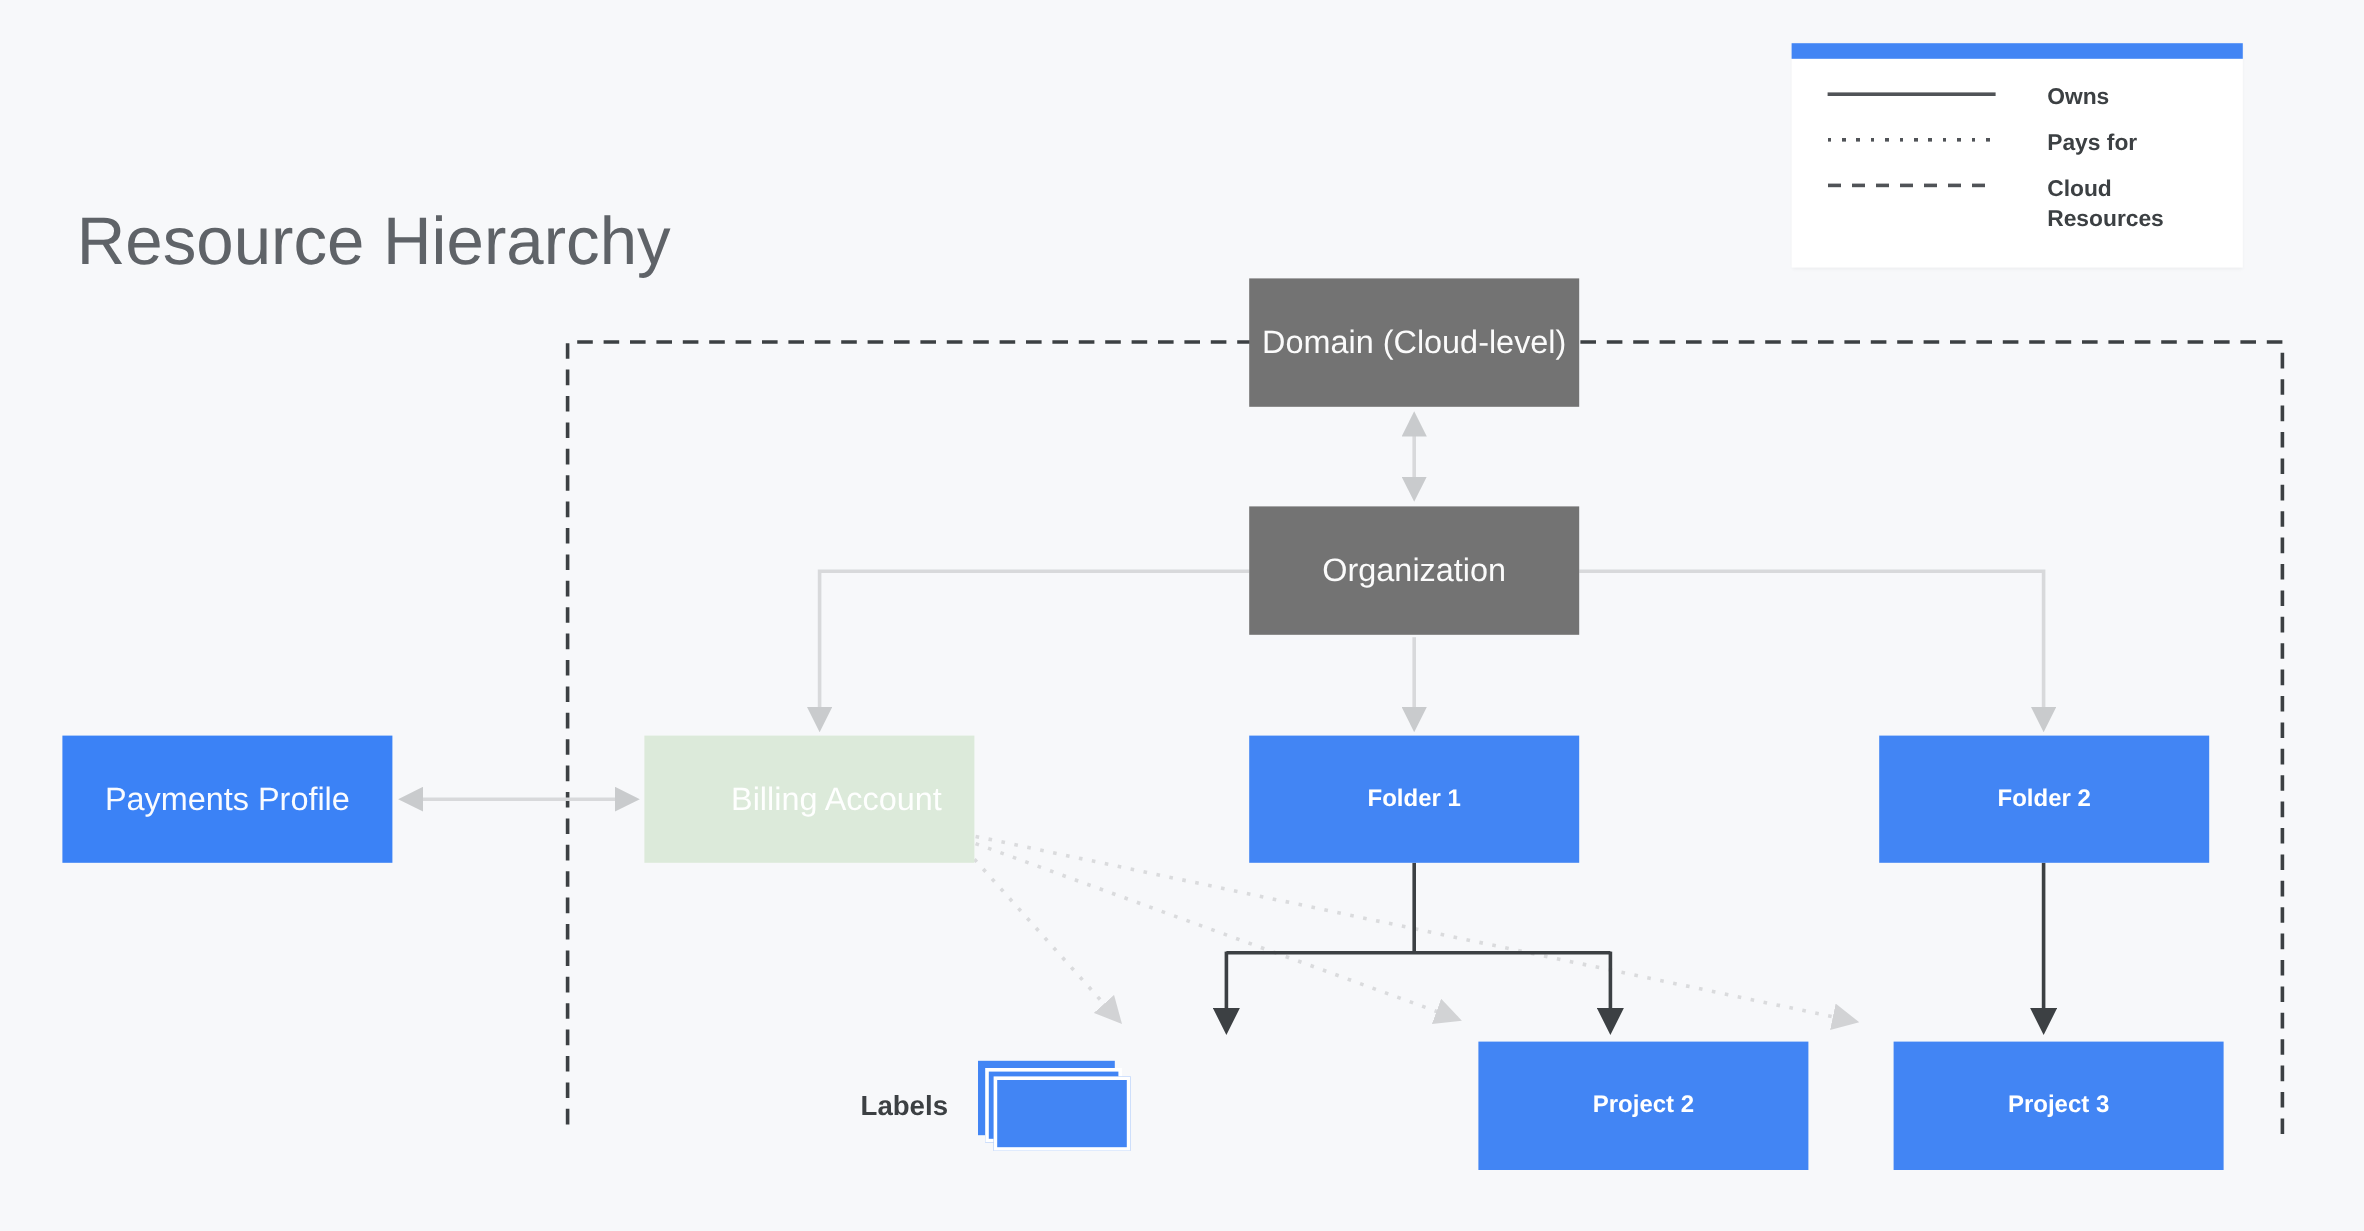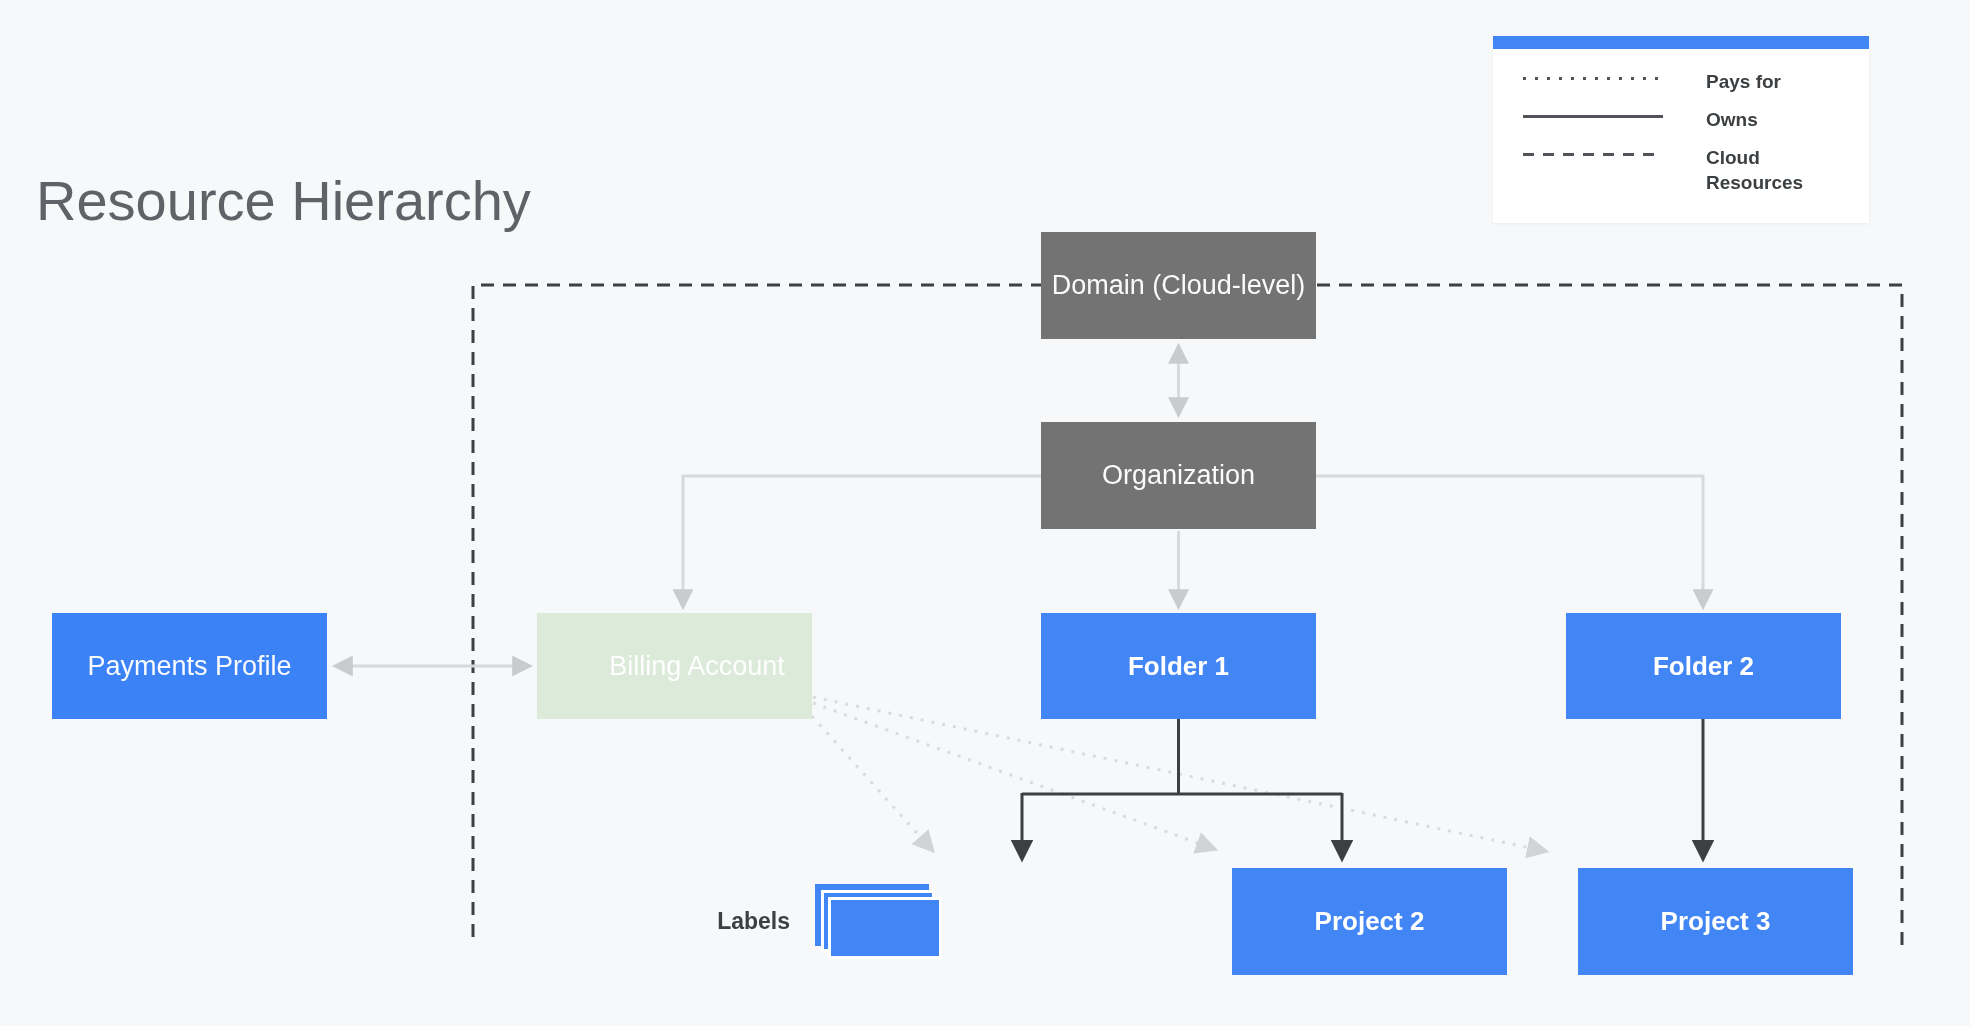--- a/index.html
+++ b/index.html
@@ -4,33 +4,33 @@
 <style>
   html,body{margin:0;padding:0;background:#f7f8fa;}
   .canvas{
     position:relative;width:1970px;height:1026px;overflow:hidden;
     background:#f7f8fa;
     font-family:"Liberation Sans",sans-serif;
   }
   .wires{position:absolute;left:0;top:0;width:1970px;height:1026px;}
 
   .title{
-    position:absolute;left:36px;top:168px;margin:0;
+    position:absolute;left:64px;top:168px;margin:0;
     font-size:56px;font-weight:400;color:#5f6368;letter-spacing:0;
   }
 
   
   .node{
     position:absolute;display:flex;align-items:center;justify-content:center;
     text-align:center;white-space:nowrap;box-sizing:border-box;
   }
   .node.pink  {background:#737373;color:rgba(255,255,255,.97);font-size:27px;font-weight:400;}
   .node.cream {background:#3b82f6;color:rgba(255,255,255,.97);font-size:27px;font-weight:400;}
   .node.green {background:#dceada;color:rgba(255,255,255,.97);font-size:27px;font-weight:400;padding-left:45px;}
-  .node.blue  {background:#4285f4;color:#ffffff;font-size:26px;font-weight:700;}
+  .node.blue  {background:#4285f4;color:#ffffff;font-size:20px;font-weight:700;}
 
   
   .key{
     position:absolute;left:1493px;top:36px;width:376px;
     background:#ffffff;box-shadow:0 1px 3px rgba(0,0,0,.05);
     padding-bottom:14px;
   }
   .key-bar{height:13px;background:#4285f4;}
   .key-body{padding:20px 18px 0 30px;}
   .key-title{color:#4285f4;font-size:31px;font-weight:700;line-height:1;margin-bottom:9px;}
@@ -94,26 +94,26 @@
       <path d="M1703 719 L1703 858" marker-end="url(#arrow-dark)"></path>
     </g>
   </svg>
 
   <h1 class="title">Resource Hierarchy</h1>
 
   <div class="key">
     <div class="key-bar"></div>
     <div class="key-body">
       <div class="key-row">
+        <span class="key-sample solid"></span>
+        <span class="key-label">Owns</span>
+      </div>
+      <div class="key-row">
         <span class="key-sample dotted"></span>
         <span class="key-label">Pays for</span>
-      </div>
-      <div class="key-row">
-        <span class="key-sample solid"></span>
-        <span class="key-label">Owns</span>
       </div>
       <div class="key-row">
         <span class="key-sample dashed"></span>
         <span class="key-label">Cloud Resources</span>
       </div>
     </div>
   </div>
 
   <div class="node pink" style="left:1041px;top:232px;width:275px;height:107px">Domain (Cloud-level)</div>
 

